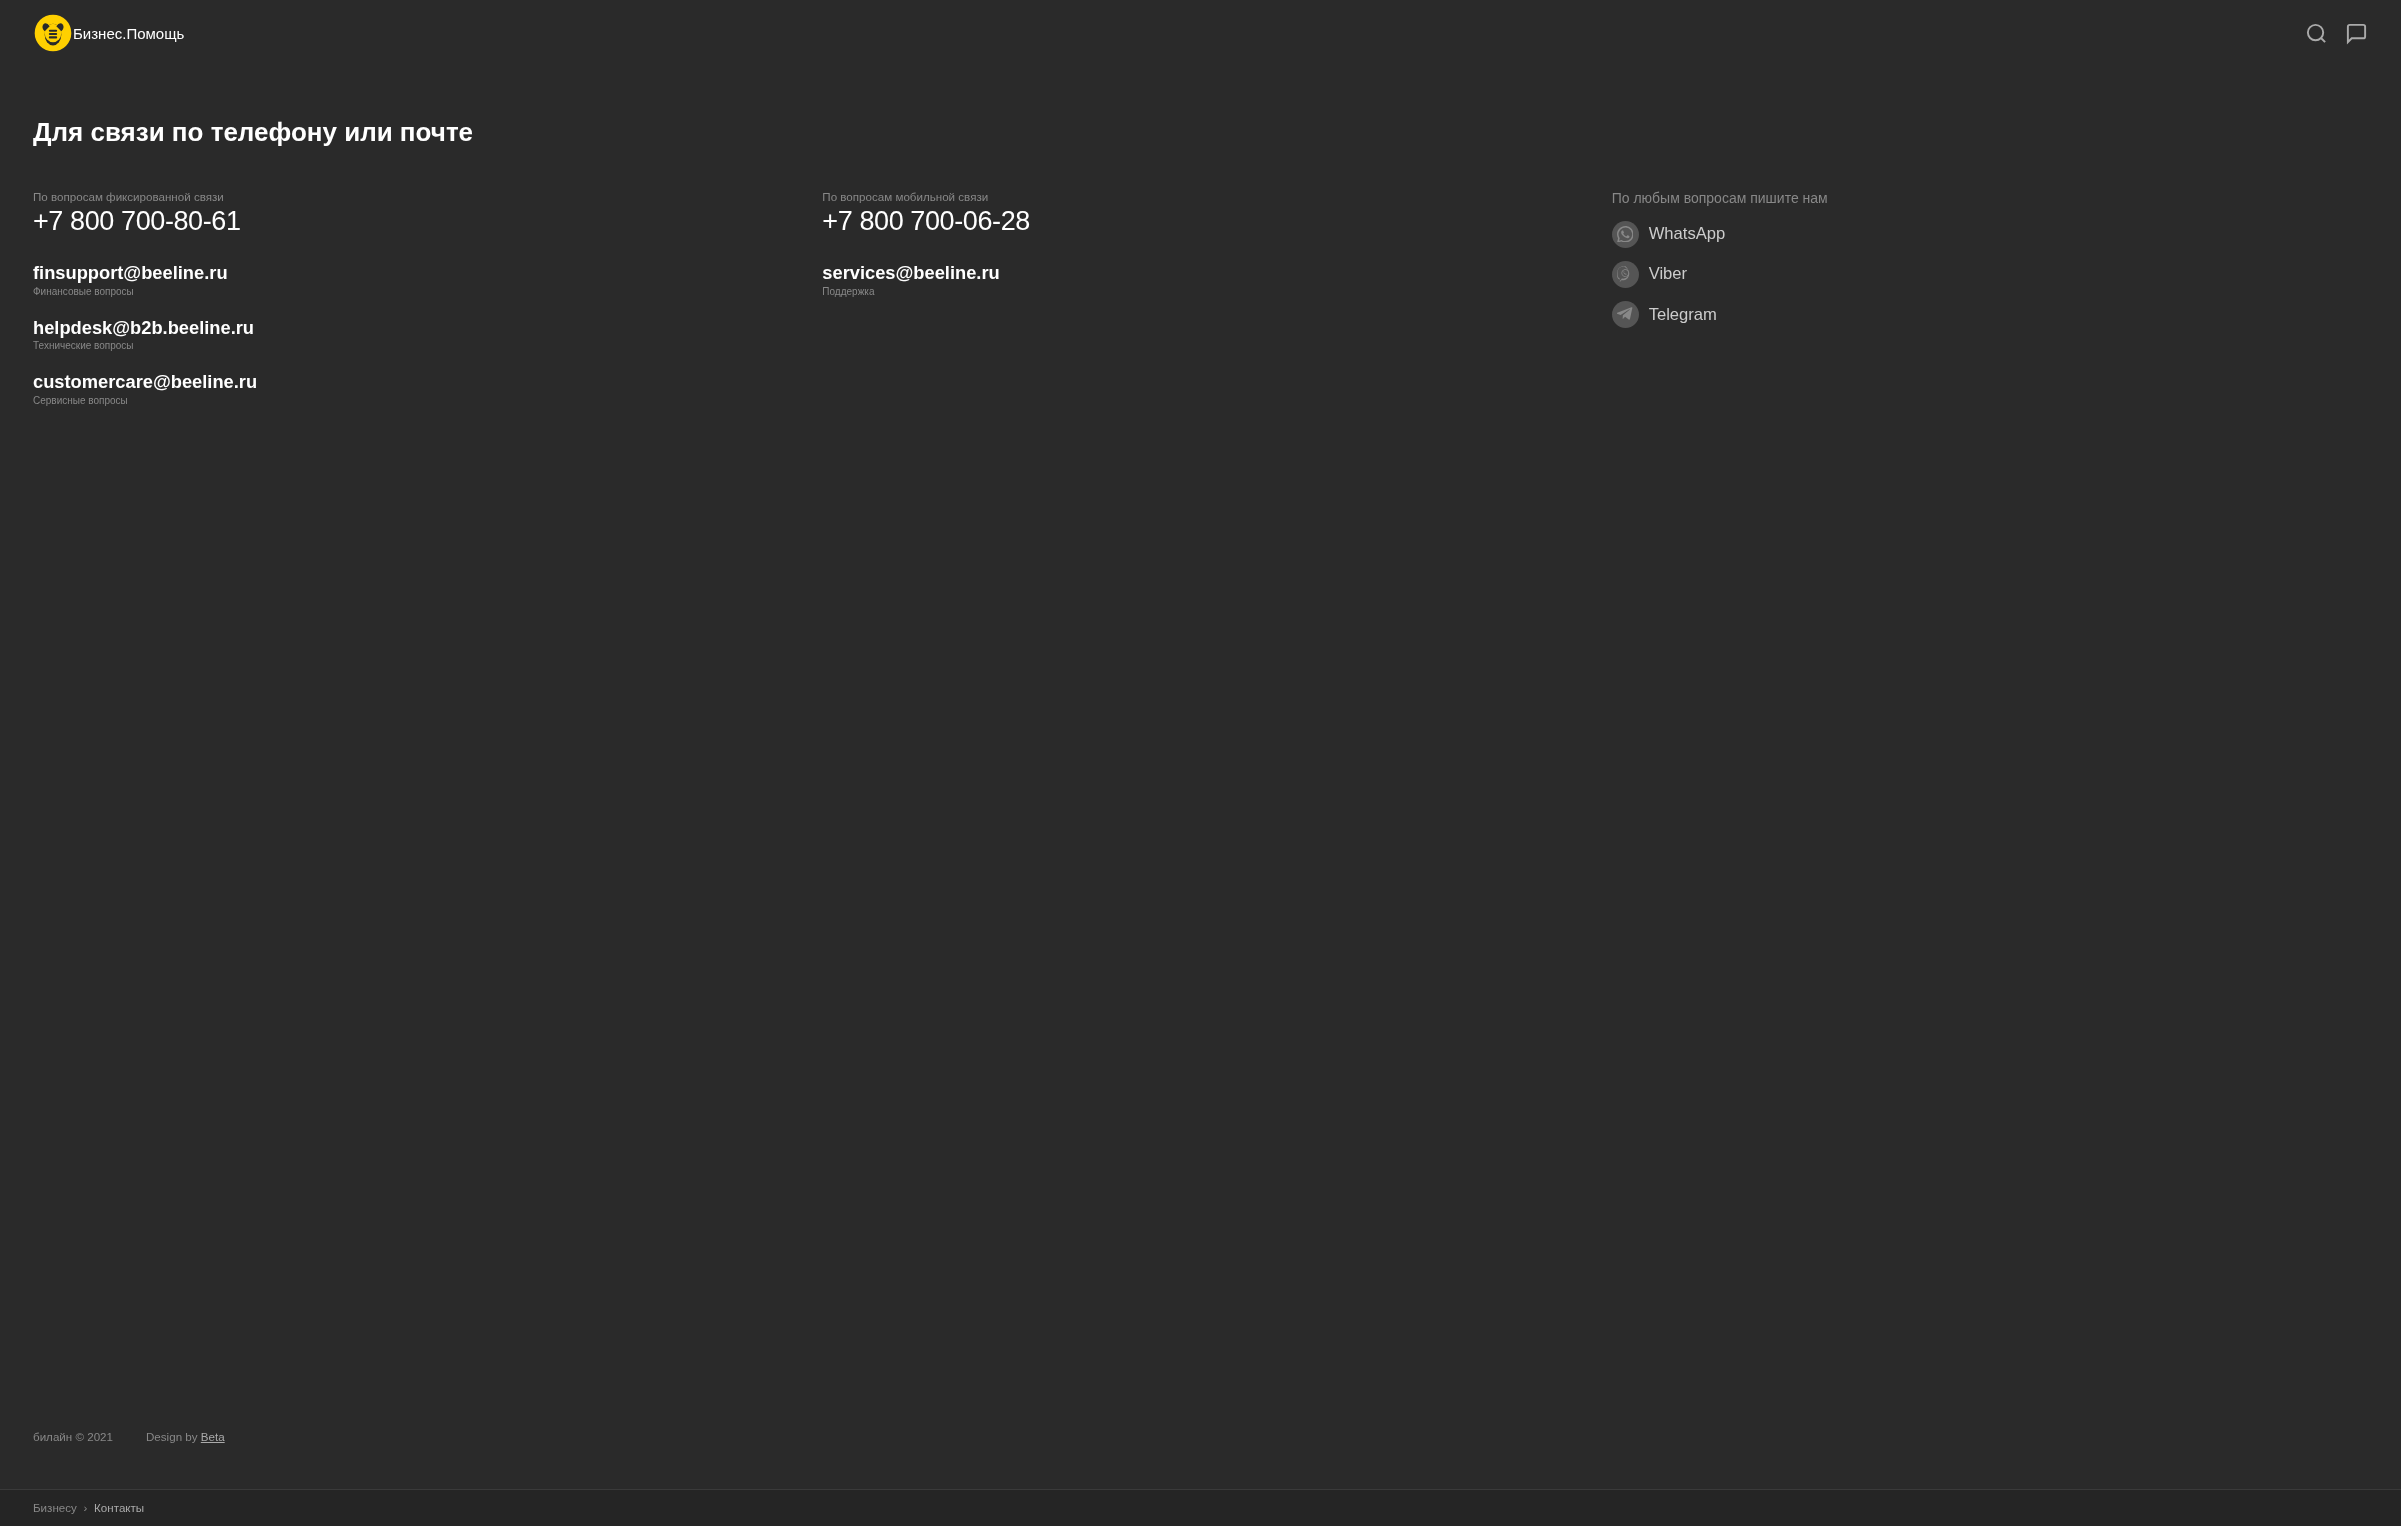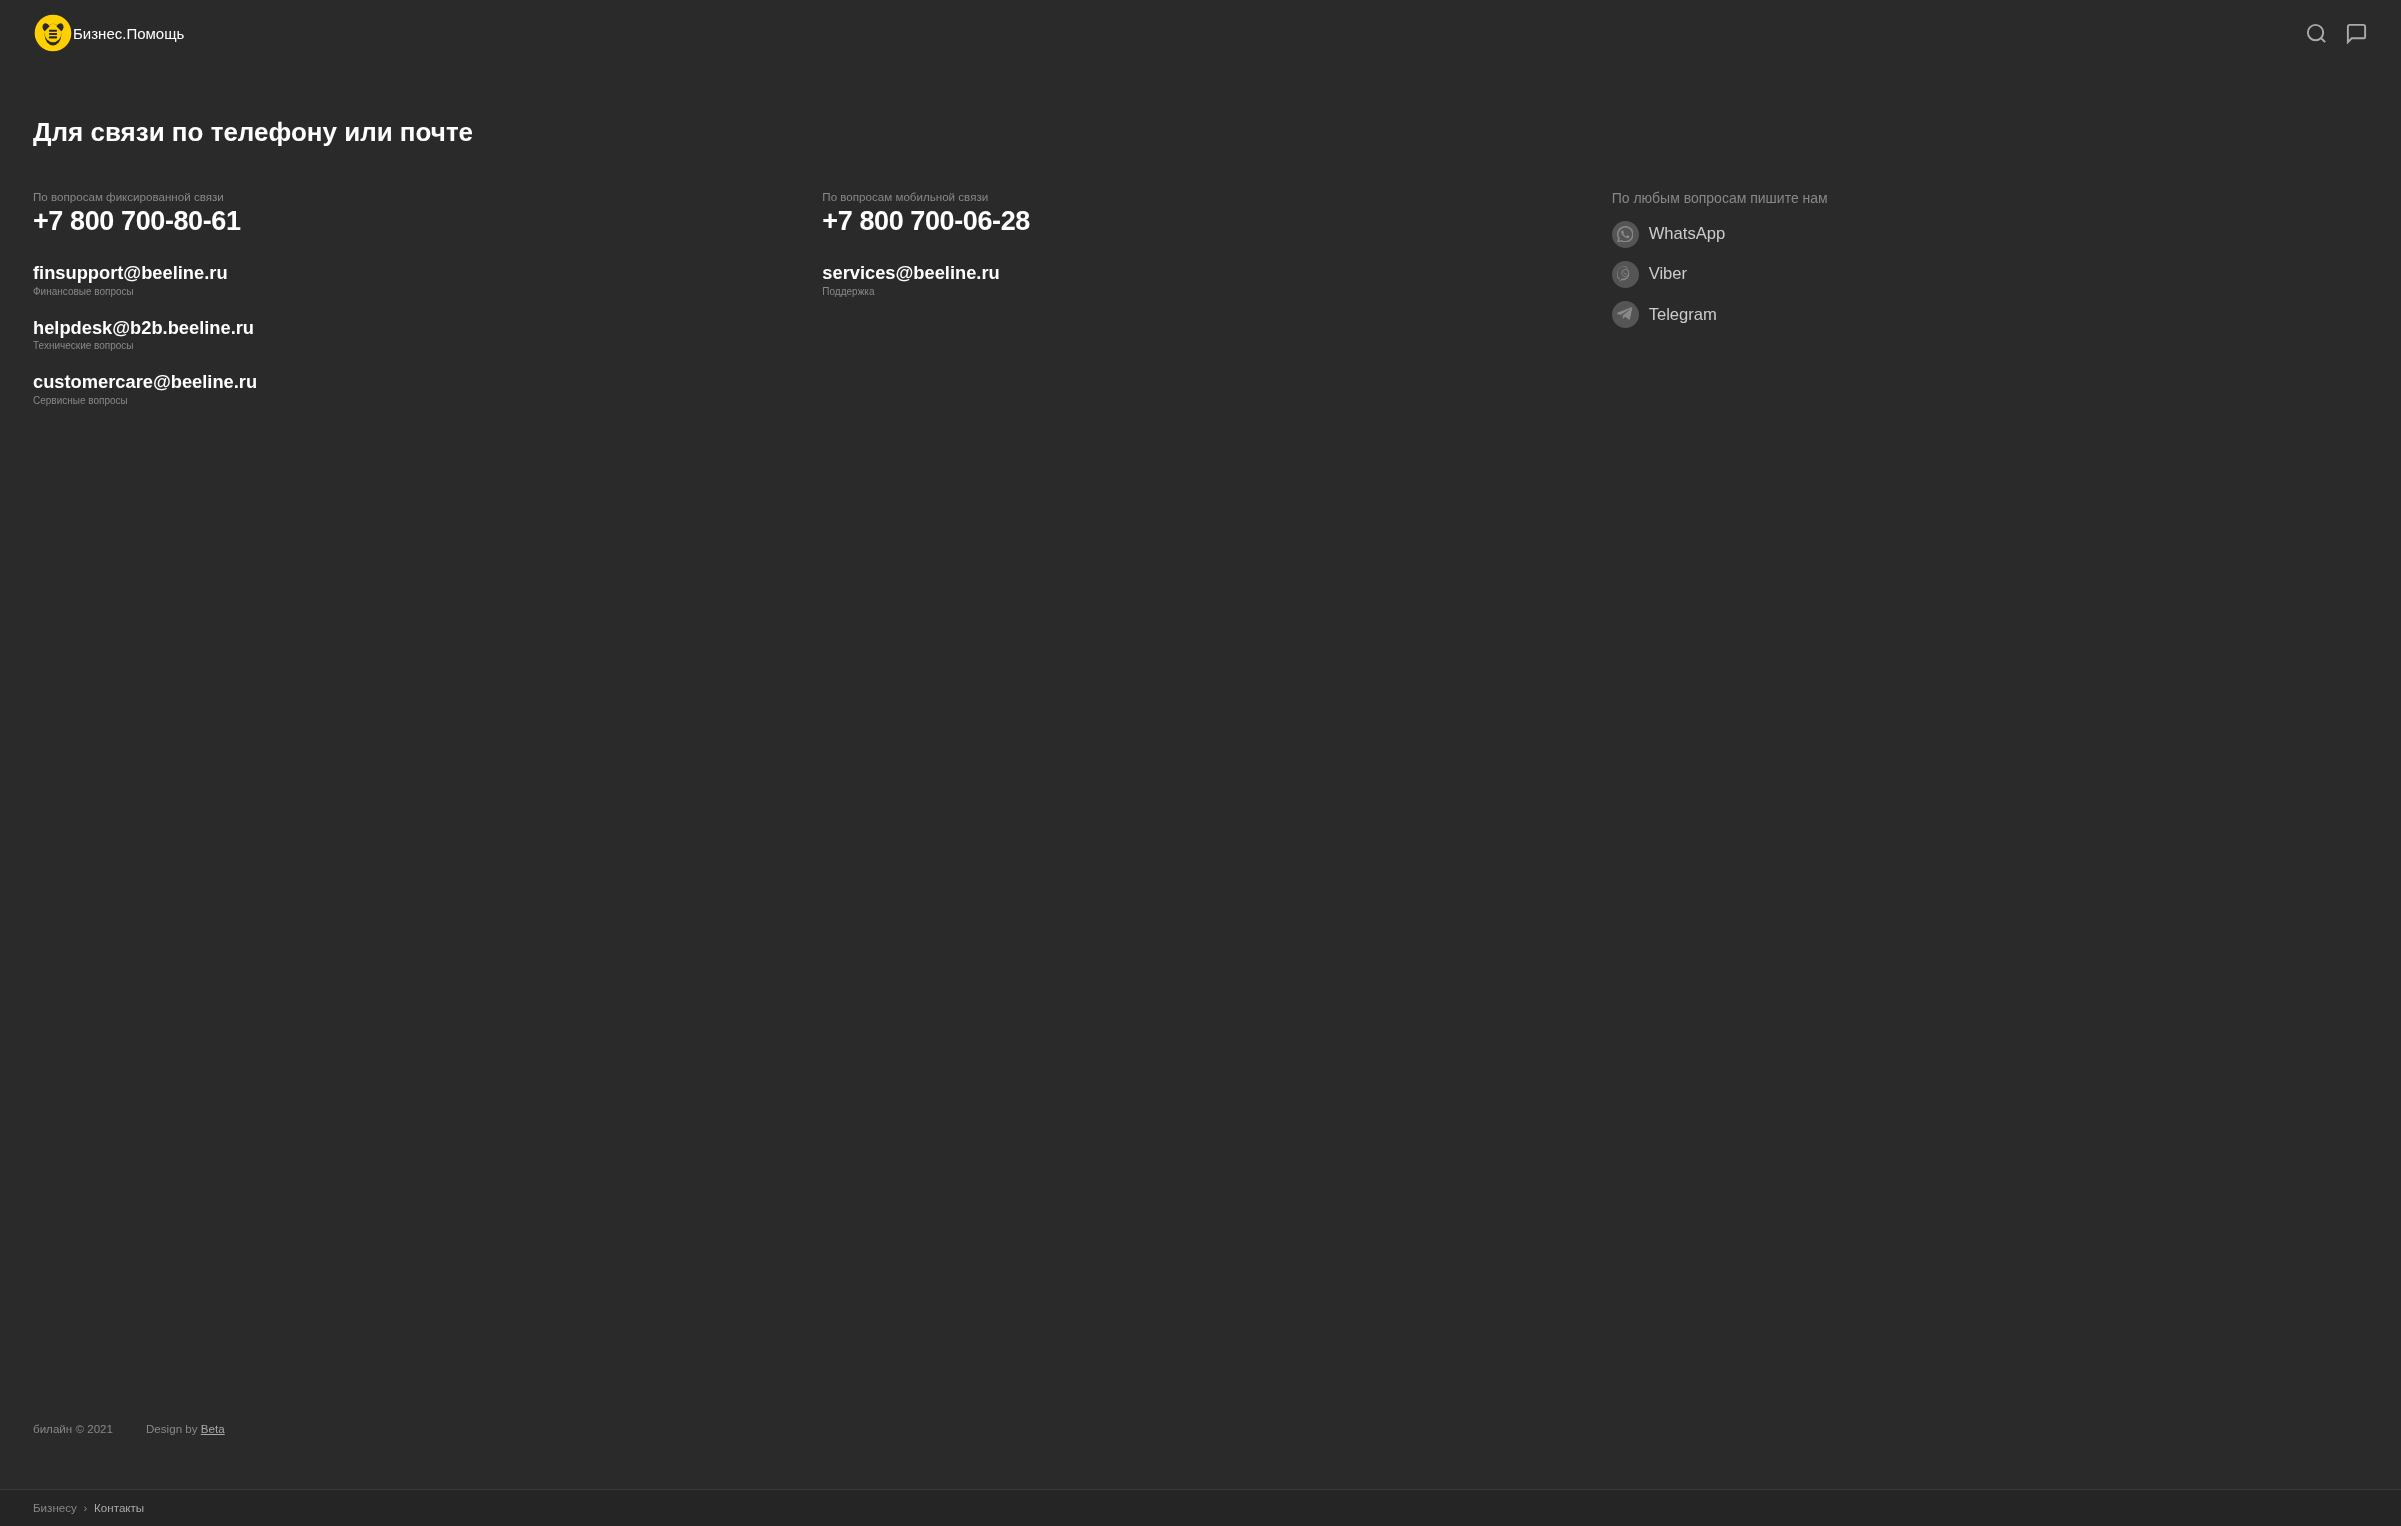--- a/index.html
+++ b/index.html
@@ -76,21 +76,21 @@
     }
 
     .contact-section-label {
       font-size: 11.6px;
       color: #888888;
       margin-bottom: 3.3px;
     }
 
     .contact-phone {
       font-size: 27px;
-      font-weight: 700;
+      font-weight: 400;
       color: #ffffff;
       letter-spacing: -0.4px;
     }
 
     .contact-email {
       font-size: 18.3px;
       font-weight: 600;
       color: #ffffff;
     }
 
@@ -149,21 +149,21 @@
 
     
     .footer {
       padding: 16.6px 33px 25px;
     }
 
     .footer-top {
       display: flex;
       align-items: center;
       gap: 33px;
-      margin-bottom: 29px;
+      margin-bottom: 21px;
     }
 
     .footer-copyright {
       font-size: 11.6px;
       color: #888888;
     }
 
     .footer-design {
       font-size: 11.6px;
       color: #888888;

